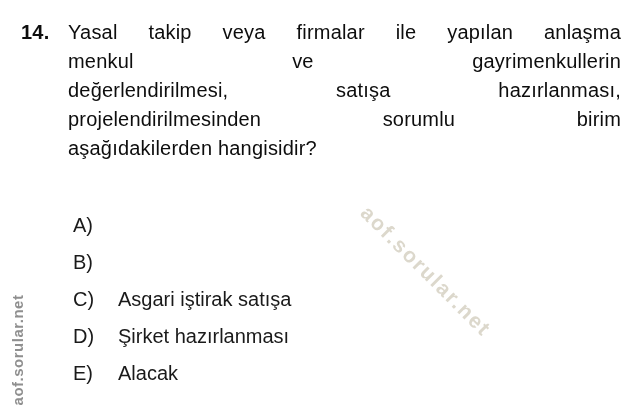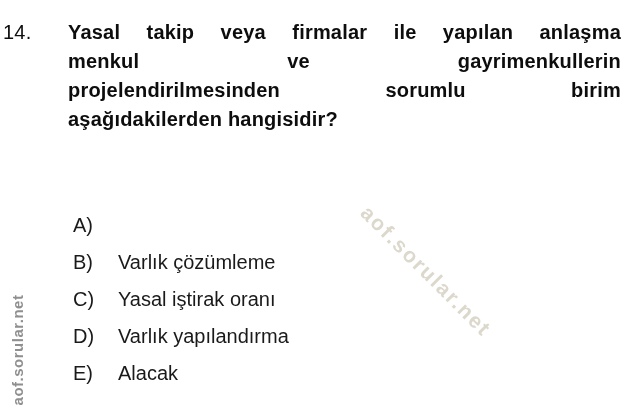--- a/index.html
+++ b/index.html
@@ -10,31 +10,31 @@
     font-family: "Liberation Sans", sans-serif;
   }
   .page {
     position: relative;
     width: 640px; height: 410px;
     background: #ffffff;
   }
   
   .qnum {
     position: absolute;
-    left: 3px; top: 18px;
-    font-size: 20px; font-weight: normal;
+    left: 21px; top: 18px;
+    font-size: 20px; font-weight: bold;
     line-height: 29px;
     color: #0d0d0d;
     letter-spacing: 0.2px;
   }
   .qtext {
     position: absolute;
     left: 68px; top: 18px;
     width: 553px;
-    font-size: 20px; font-weight: bold;
+    font-size: 20px; font-weight: normal;
     color: #0d0d0d;
     letter-spacing: 0.2px;
   }
   .qline {
     height: 29px;
     line-height: 29px;
     text-align: justify;
     text-align-last: justify;
     white-space: nowrap;
   }
@@ -85,39 +85,39 @@
 </head>
 <body>
 
 <div class="page">
 
   <div class="qnum">14.</div>
 
   <div class="qtext">
     <div class="qline">Yasal takip veya firmalar ile yapılan anlaşma</div>
     <div class="qline">menkul ve gayrimenkullerin</div>
+    <div class="qline">değerlendirilmesi, satışa hazırlanması,</div>
     <div class="qline">projelendirilmesinden sorumlu birim</div>
     <div class="qline last">aşağıdakilerden hangisidir?</div>
   </div>
 
   <div class="options">
     <div class="option">
       <span class="olabel">A)</span>
     </div>
     <div class="option">
       <span class="olabel">B)</span>
-      <span class="otext">Varlık çözümleme</span>
     </div>
     <div class="option">
       <span class="olabel">C)</span>
-      <span class="otext">Yasal iştirak oranı</span>
+      <span class="otext">Asgari iştirak satışa</span>
     </div>
     <div class="option">
       <span class="olabel">D)</span>
-      <span class="otext">Varlık yapılandırma</span>
+      <span class="otext">Şirket hazırlanması</span>
     </div>
     <div class="option">
       <span class="olabel">E)</span>
       <span class="otext">Alacak</span>
     </div>
   </div>
 
   <div class="wm-left">aof.sorular.net</div>
 
   <div class="wm-diag">aof.sorular.net</div>

